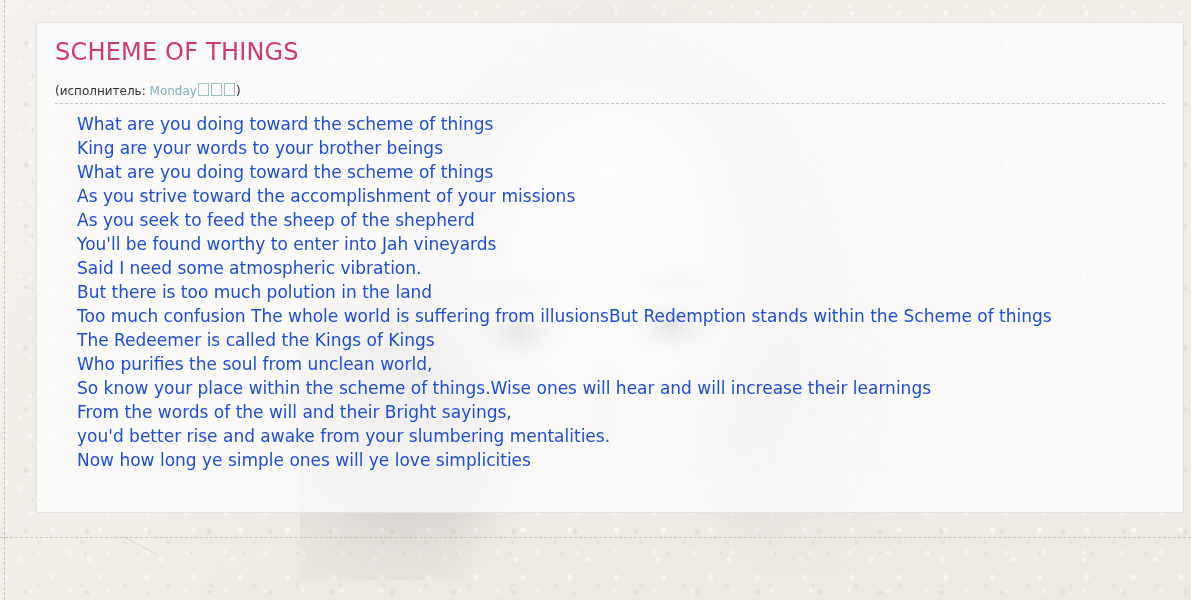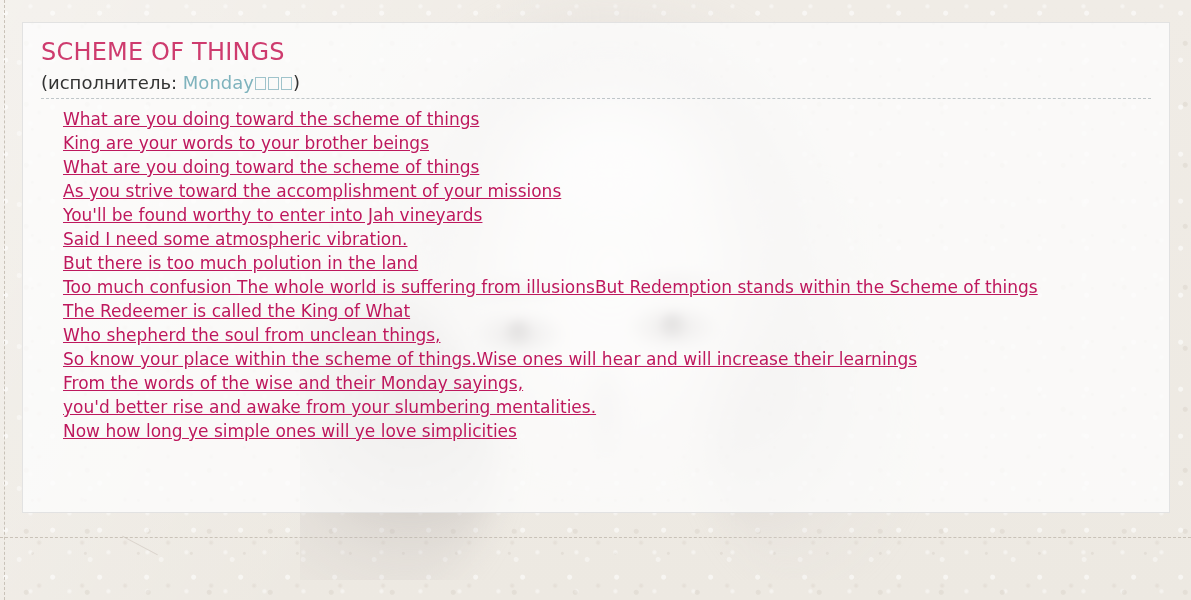--- a/index.html
+++ b/index.html
@@ -141,21 +141,21 @@
   .wm-strand {
     left: -100px; top: 330px; width: 300px; height: 330px;
     background: radial-gradient(ellipse at 70% 30%,
                  rgba(150,144,142,0.60) 0%, rgba(200,194,192,0.25) 50%, rgba(235,231,229,0) 80%);
     filter: blur(15px);
   }
 
   
   #lyrics-card {
     position: absolute;
-    left: 22px;
+    left: 36px;
     top: 22px;
     width: 1148px;
     height: 491px;
     background: rgba(252,252,252,0.80);
     border: 1px solid #E2E2E2;
     overflow: visible;
   }
 
   #card-header {
     padding: 16px 18px 0 18px;
@@ -164,22 +164,22 @@
   #song-title {
     color: #CE3B6E;
     font-size: 24px;
     font-weight: 400;
     letter-spacing: 0.2px;
     line-height: 1.15;
     white-space: nowrap;
   }
 
   #artist-line {
-    margin-top: 4px;
-    font-size: 18px;
+    margin-top: 16px;
+    font-size: 12px;
     color: #333333;
     line-height: 1.3;
     white-space: nowrap;
   }
 
   #artist-link {
     color: #7FB3BD;
     text-decoration: none;
   }
 
@@ -195,23 +195,22 @@
   #header-separator {
     margin: 4px 18px 0 18px;
     height: 0;
     border-top: 1px dashed #BFC6C9;
   }
 
   #lyrics-body {
     padding: 8px 0 0 40px;
     font-size: 17px;
     line-height: 24px;
-    color: #be185d;
-    white-space: nowrap;
-    text-decoration: underline;
+    color: #1d4ed8;
+    white-space: nowrap;
   }
 
   .lyric-line {
     white-space: nowrap;
     height: 24px;
   }
 </style>
 </head>
 <body>
 
@@ -245,25 +244,26 @@
     </div>
   </div>
 
   <div id="header-separator"></div>
 
   <div id="lyrics-body">
       <div class="lyric-line">What are you doing toward the scheme of things</div>
       <div class="lyric-line">King are your words to your brother beings</div>
       <div class="lyric-line">What are you doing toward the scheme of things</div>
       <div class="lyric-line">As you strive toward the accomplishment of your missions</div>
+      <div class="lyric-line">As you seek to feed the sheep of the shepherd</div>
       <div class="lyric-line">You'll be found worthy to enter into Jah vineyards</div>
       <div class="lyric-line">Said I need some atmospheric vibration.</div>
       <div class="lyric-line">But there is too much polution in the land</div>
       <div class="lyric-line">Too much confusion The whole world is suffering from illusionsBut Redemption stands within the Scheme of things</div>
-      <div class="lyric-line">The Redeemer is called the King of What</div>
-      <div class="lyric-line">Who shepherd the soul from unclean things,</div>
+      <div class="lyric-line">The Redeemer is called the Kings of Kings</div>
+      <div class="lyric-line">Who purifies the soul from unclean world,</div>
       <div class="lyric-line">So know your place within the scheme of things.Wise ones will hear and will increase their learnings</div>
-      <div class="lyric-line">From the words of the wise and their Monday sayings,</div>
+      <div class="lyric-line">From the words of the will and their Bright sayings,</div>
       <div class="lyric-line">you'd better rise and awake from your slumbering mentalities.</div>
       <div class="lyric-line">Now how long ye simple ones will ye love simplicities</div>
     </div>
 
 </div>
 
 </body></html>

